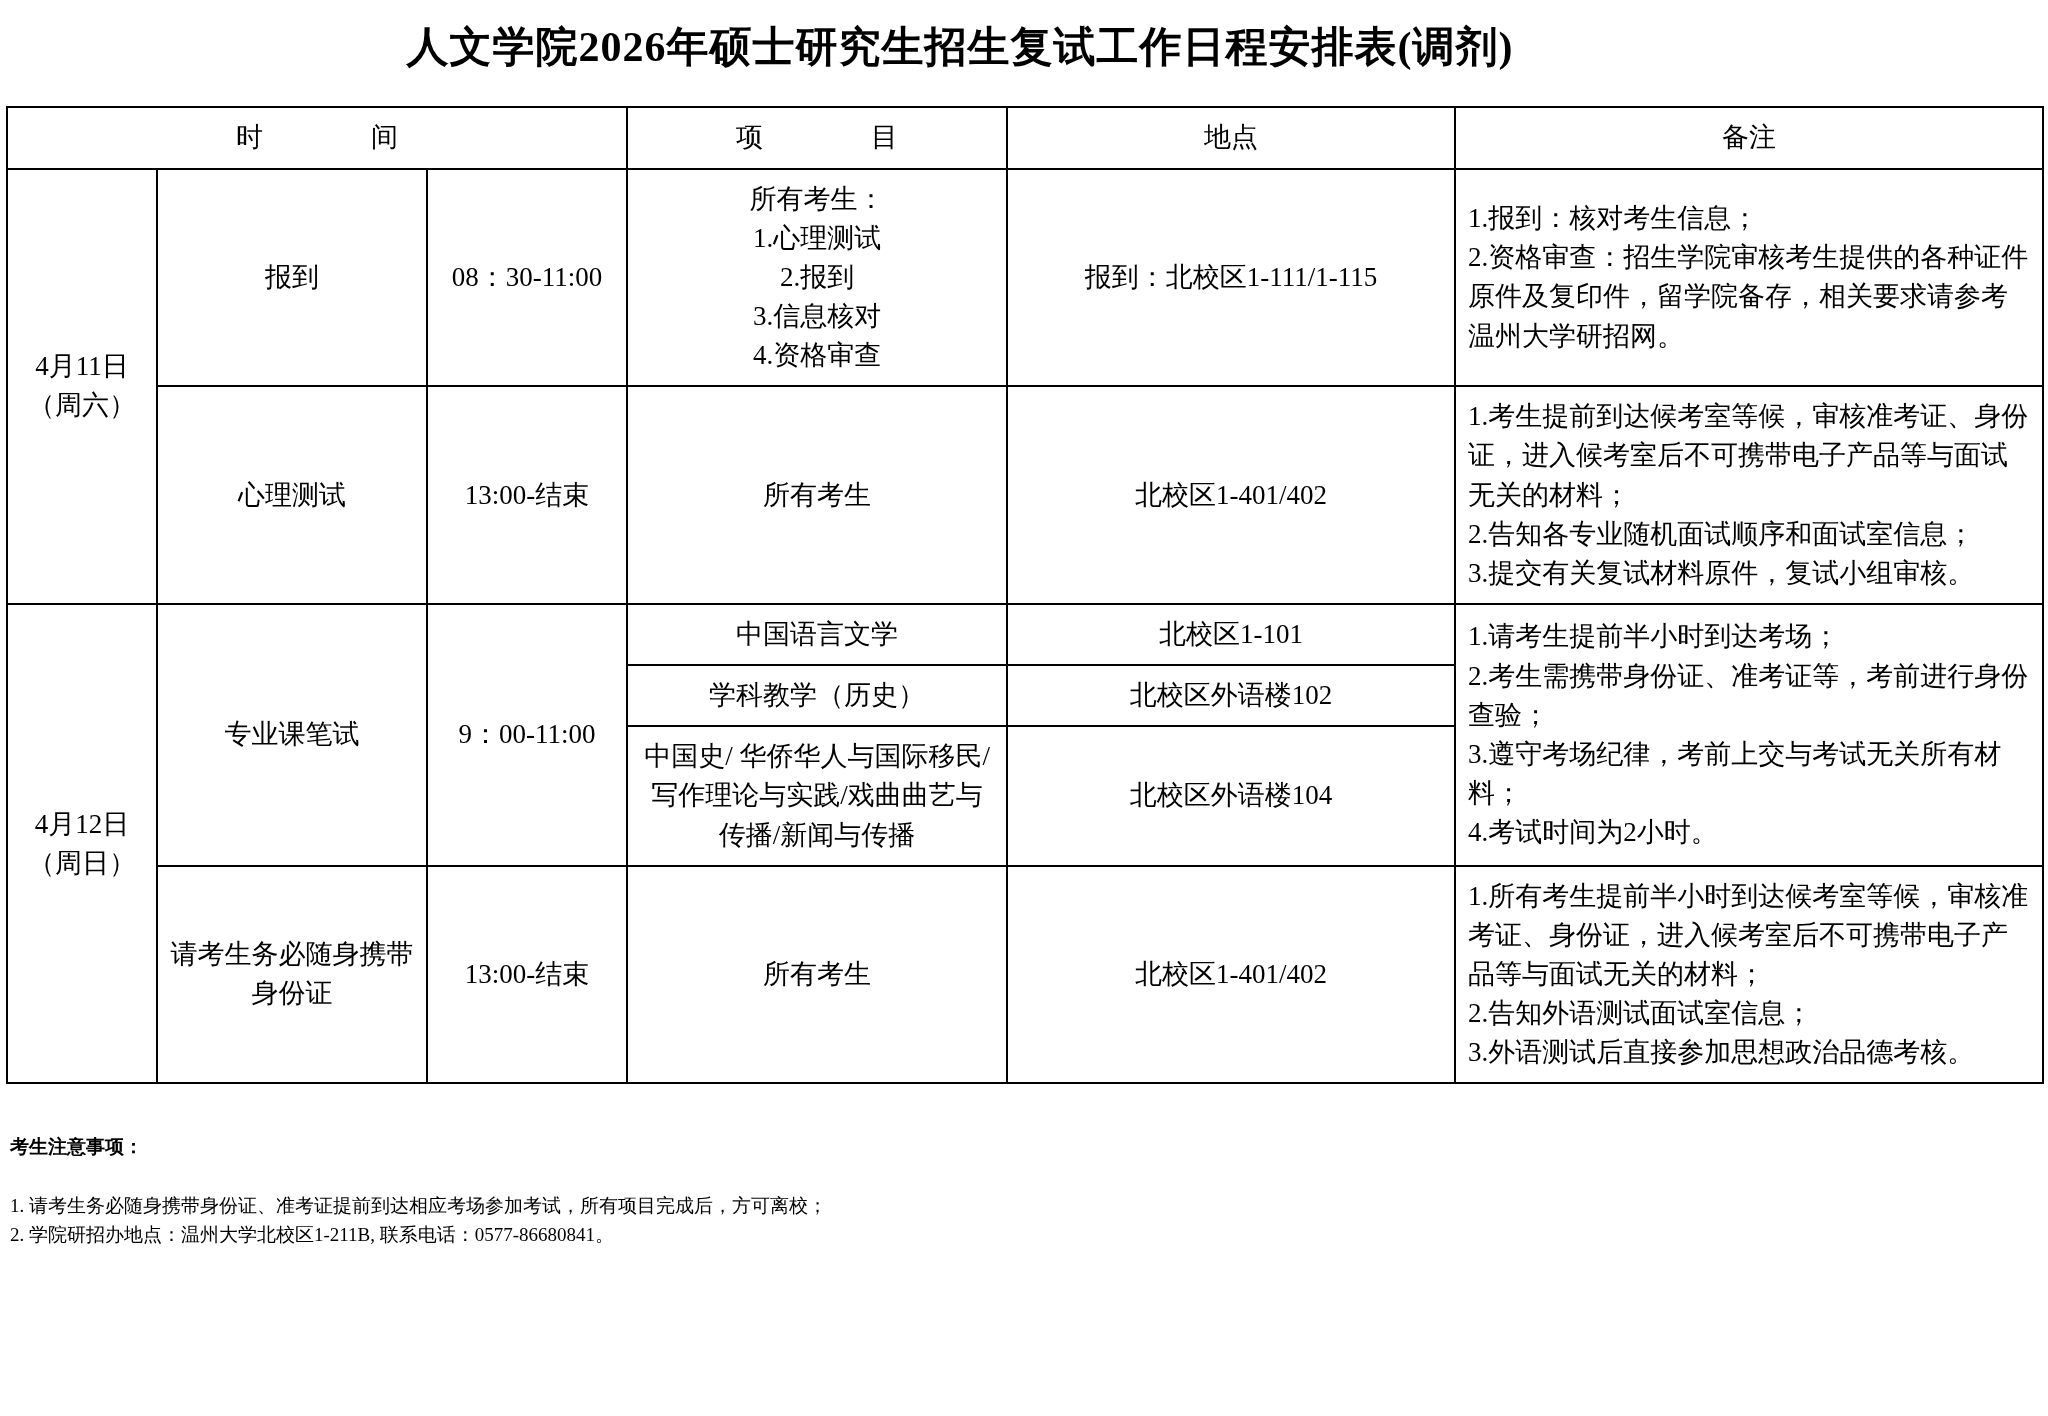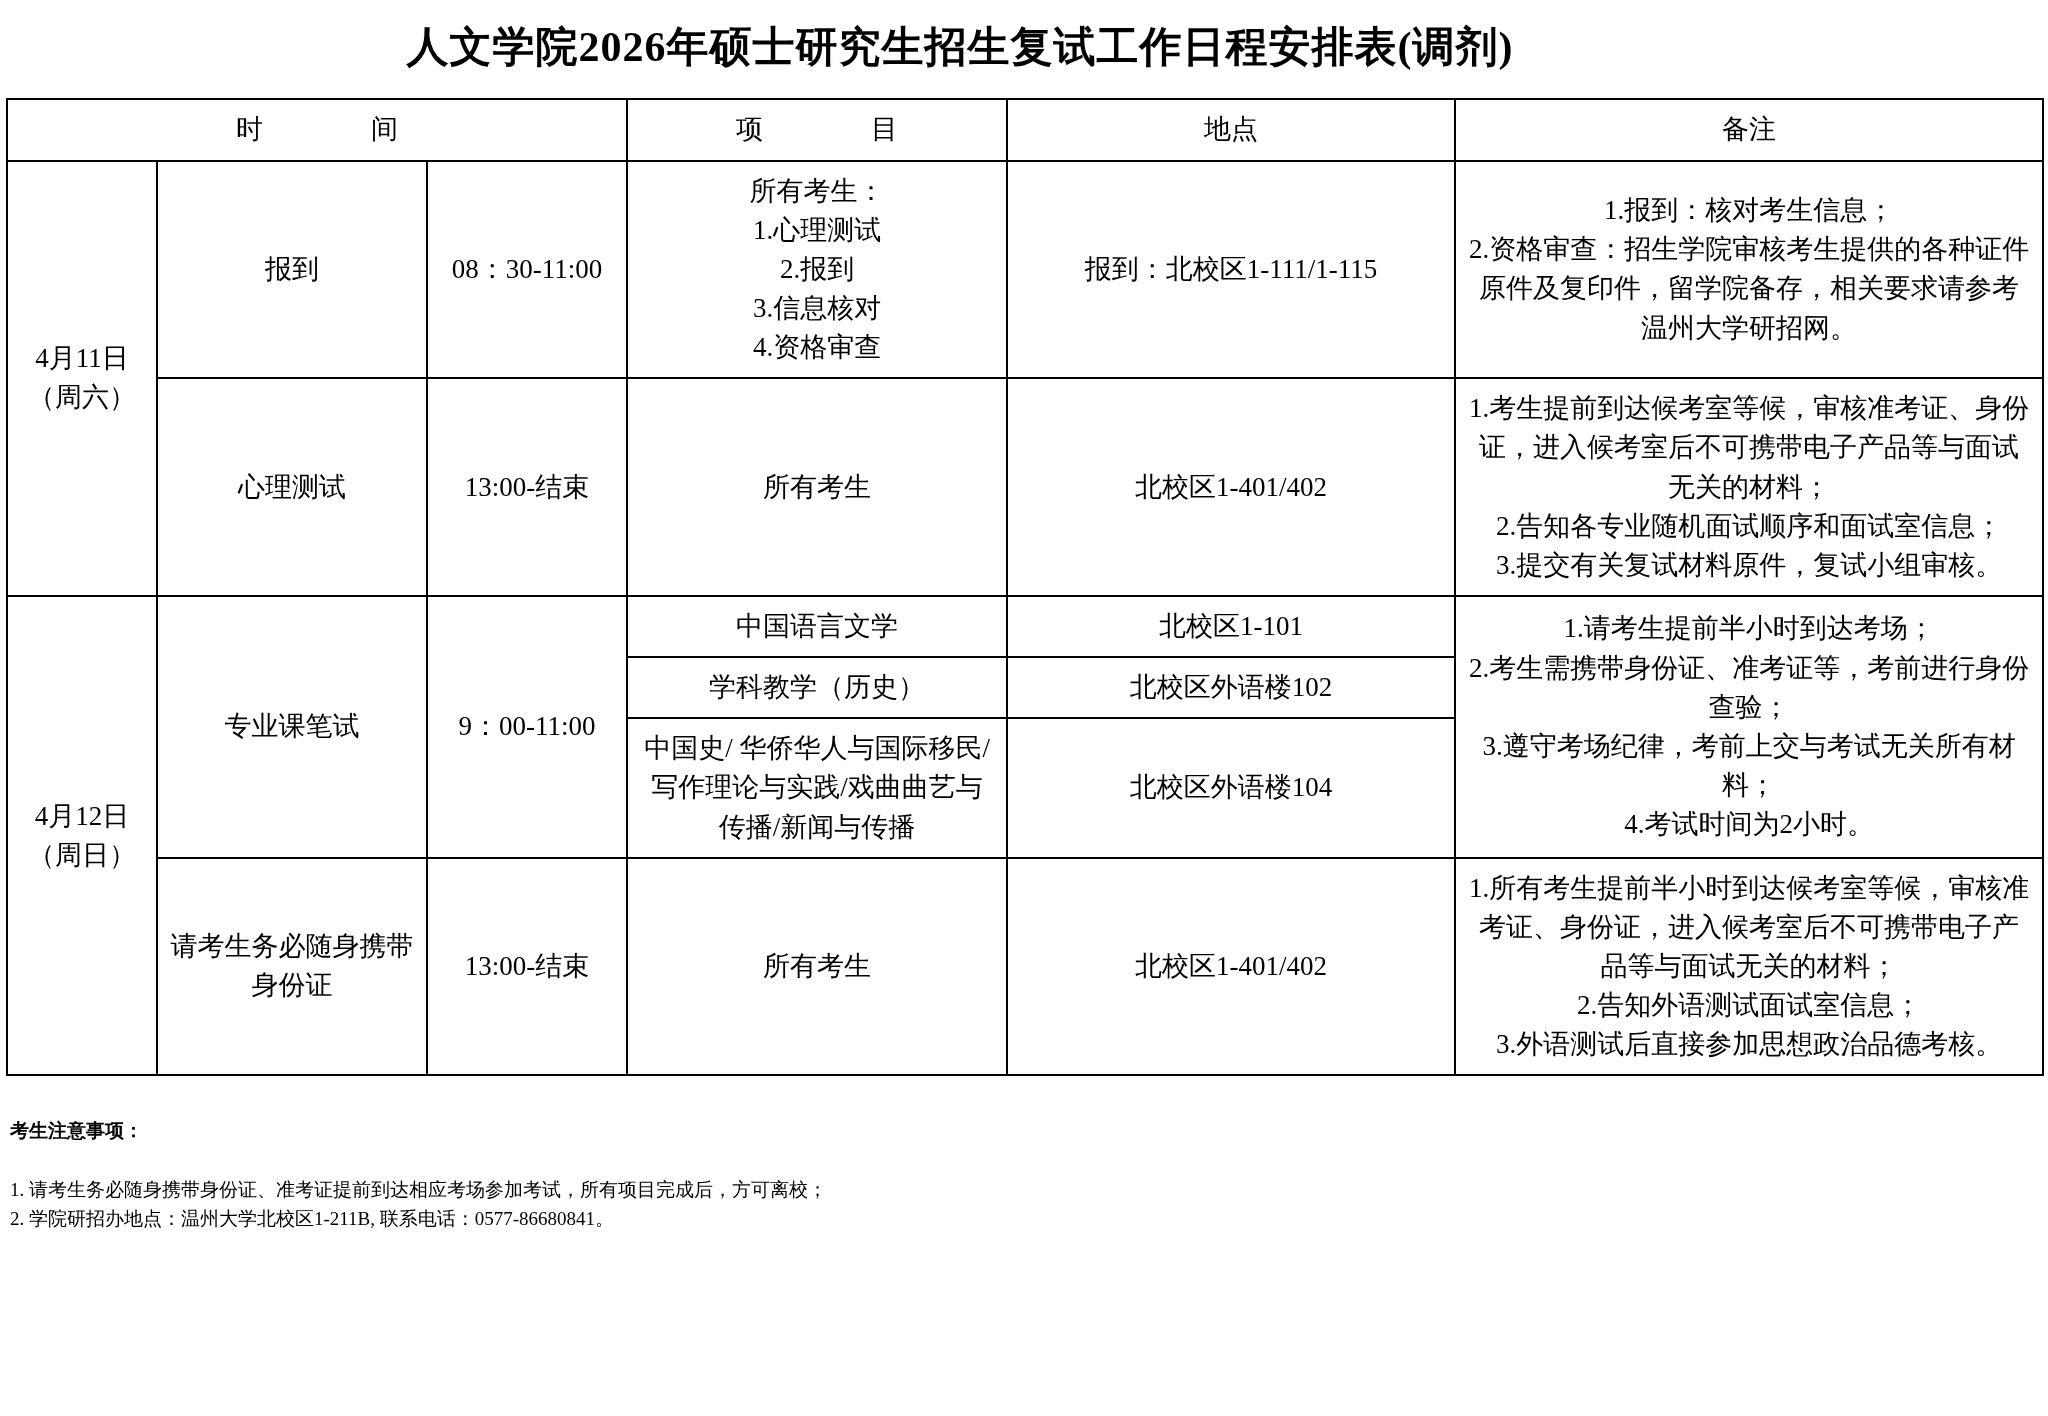--- a/index.html
+++ b/index.html
@@ -25,21 +25,21 @@
     text-align: center;
     font-size: 42px;
     font-weight: bold;
     letter-spacing: 1px;
     padding: 22px 0 26px 0;
     line-height: 1.2;
   }
   table.schedule {
     border-collapse: collapse;
     width: 2036px;
-    margin: 0 6px;
+    margin: 8px 6px;
     table-layout: fixed;
   }
   table.schedule th, table.schedule td {
     border: 2px solid #000000;
     vertical-align: middle;
     font-size: 27px;
     line-height: 1.45;
     padding: 10px 12px;
     box-sizing: border-box;
   }
@@ -55,21 +55,21 @@
   }
   td.c { text-align: center; font-family: Liberation Serif, serif; }
   td.l { text-align: center; }
   td.date {
     text-align: center;
     font-size: 28px;
     line-height: 1.5;
     border-radius: 10px;
   }
   td.notes {
-    text-align: center;
+    text-align: left;
     font-size: 27px;
     line-height: 1.5;
   }
   .multi { white-space: pre-line; }
   .footer {
     margin: 0 6px;
     padding: 10px 4px 0 4px;
     font-size: 19px;
     line-height: 1.55;
     white-space: pre-line;

